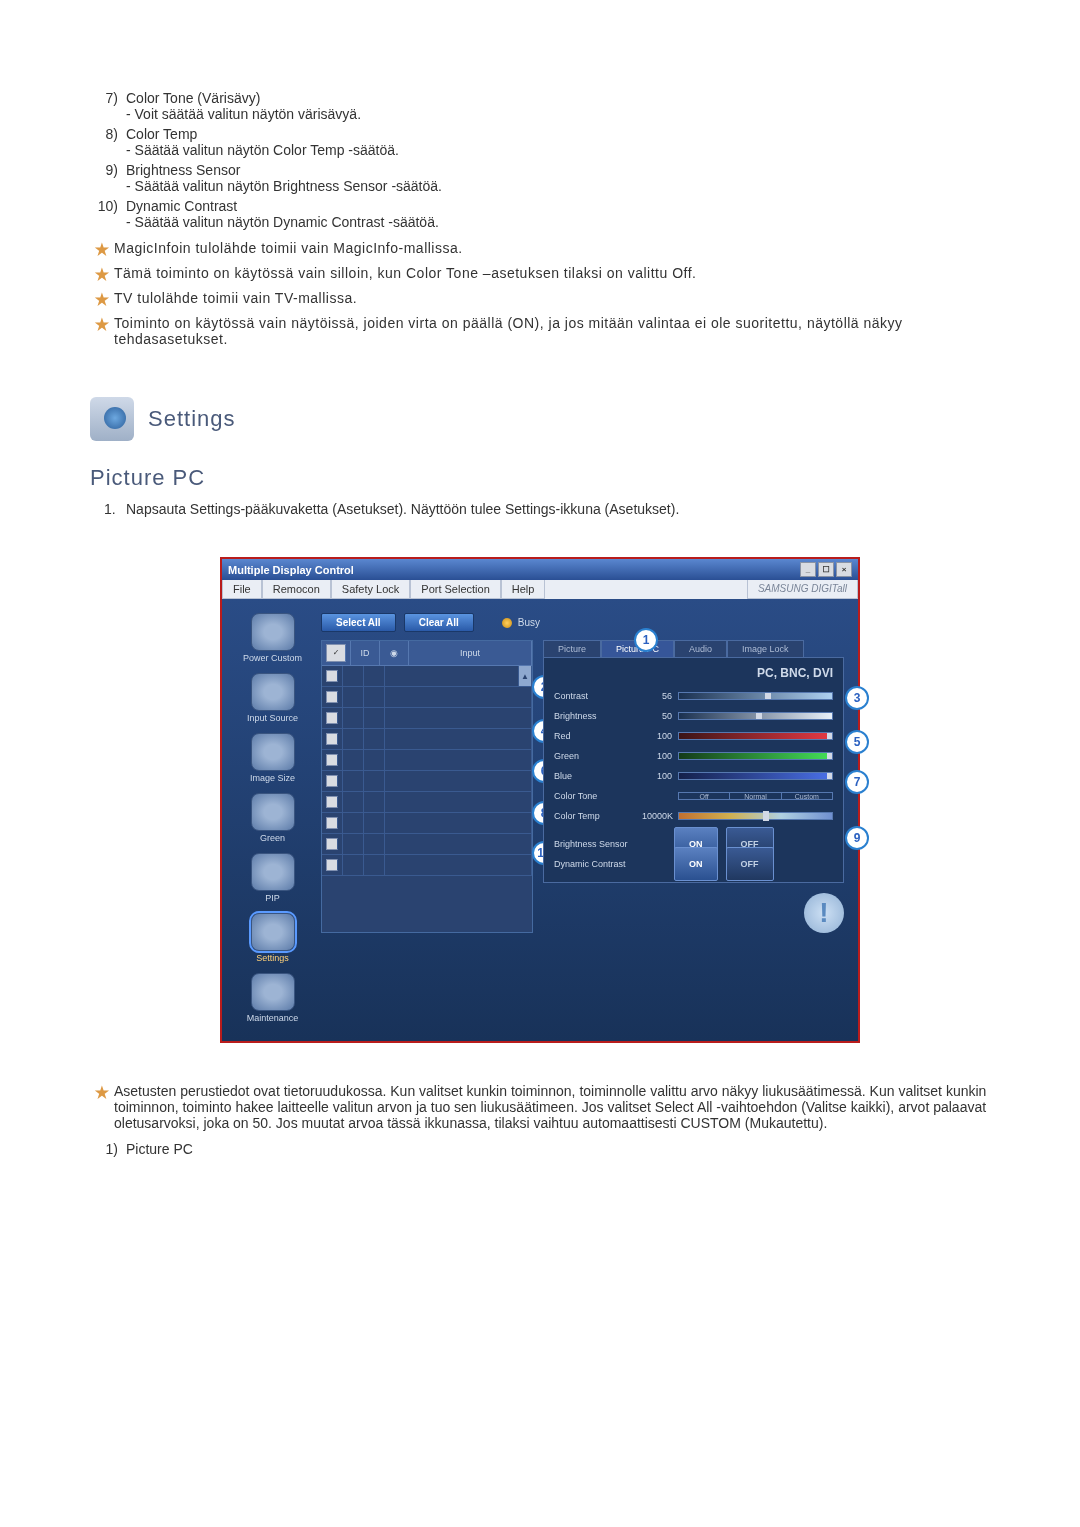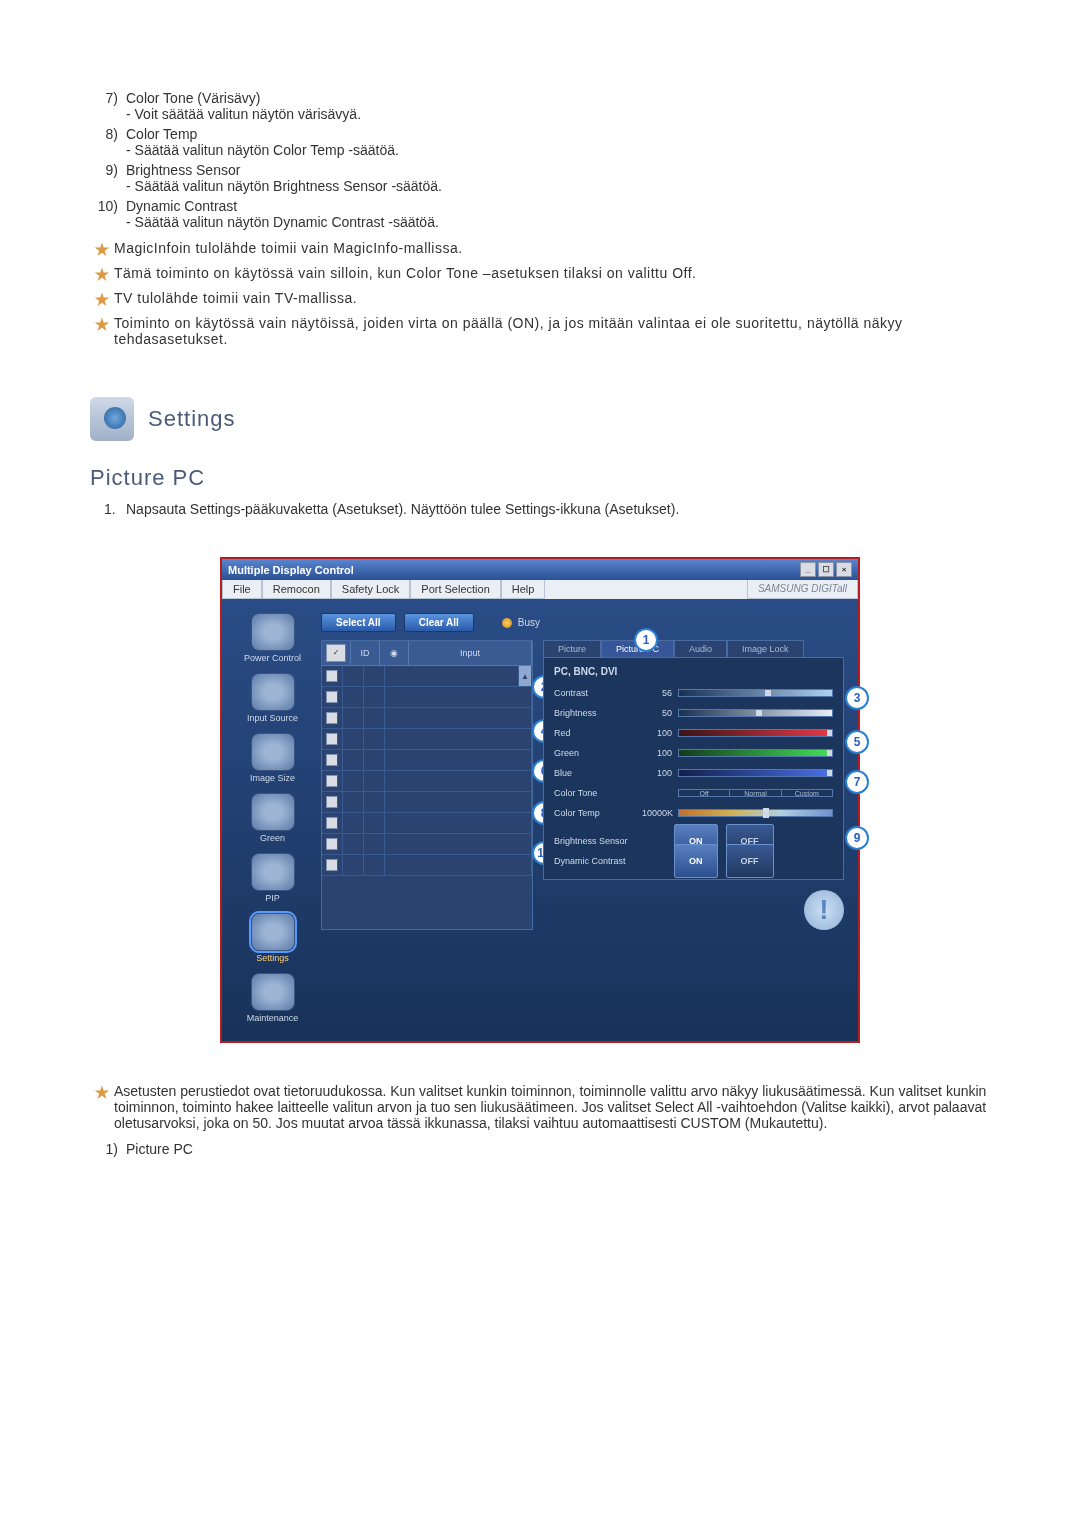--- a/index.html
+++ b/index.html
@@ -63,21 +63,21 @@
 .lp-row .c3 { width:20px; }
 .lp-row .c4 { flex:1; }
 .cb { width:10px; height:10px; background:#d9dce2; border:1px solid #8090b0; }
 .cb.ck::after { content:'✓'; font-size:8px; color:#333; display:block; margin-top:-2px; }
 .scrollarrow { width:12px; background:#8ea8cf; display:flex; align-items:center; justify-content:center; color:#2a4370; font-size:8px; }
 .right-panel { flex:1; display:flex; flex-direction:column; }
 .tabstrip { display:flex;align-items:flex-end; }
 .tab { background:#2a4370; color:#aebcd5; font-size:9px; padding:3px 14px; border:1px solid #4a6aa0; border-bottom:none; }
 .tab.active { background:#365699; color:#fff; }
 .rp-body { background:#1c355c; border:1px solid #4a6aa0; padding:8px 10px; font-size:9px; color:#cfdaea; }
-.rp-title { text-align:left; color:#cfdaea; font-weight:bold; font-size:10px; margin-bottom:6px; }
+.rp-title { text-align:right; color:#cfdaea; font-weight:bold; font-size:12px; margin-bottom:6px; }
 .srow { display:flex; align-items:center; height:20px; position:relative; }
 .srow .slabel { width:88px; }
 .srow .sval { width:30px; text-align:right; padding-right:6px; }
 .sbar { flex:1; height:6px; border:1px solid #5678b0; position:relative; overflow:hidden; background:#2a4370; }
 .sbar .fill { height:100%; }
 .sbar .mark { position:absolute; top:-2px; width:6px; height:10px; background:#d2d9e6; }
 .grad-contrast { background: linear-gradient(90deg,#1a3050,#aed0f0); }
 .grad-bright { background: linear-gradient(90deg,#1a3050,#e8f0f8); }
 .grad-red { background: linear-gradient(90deg,#3a1416,#e83a44); }
 .grad-green { background: linear-gradient(90deg,#143a1a,#44e058); }
@@ -176,21 +176,21 @@
       <span>Remocon</span>
       <span>Safety Lock</span>
       <span>Port Selection</span>
       <span>Help</span>
       <span class="samsung-badge">SAMSUNG DIGITall</span>
     </div>
     <div class="app-body">
       <div class="sidebar">
         <div class="side-item">
             <div class="sicon"></div>
-            <div class="slbl">Power Control</div>
+            <div class="slbl">Power Custom</div>
           </div>
         <div class="side-item">
             <div class="sicon"></div>
             <div class="slbl">Input Source</div>
           </div>
         <div class="side-item">
             <div class="sicon"></div>
             <div class="slbl">Image Size</div>
           </div>
         <div class="side-item">

